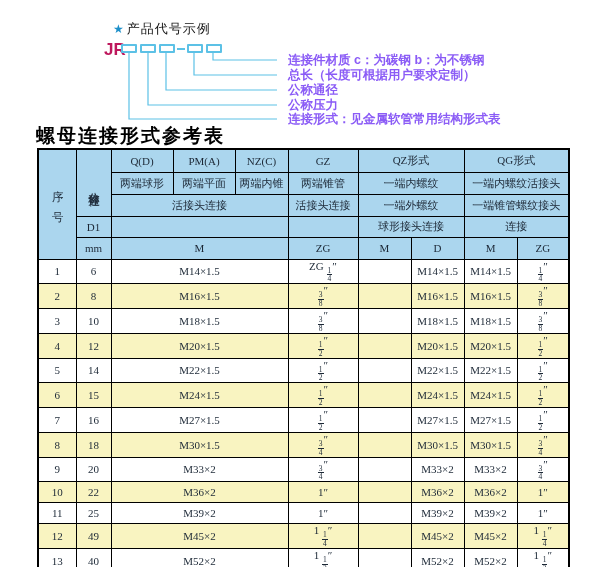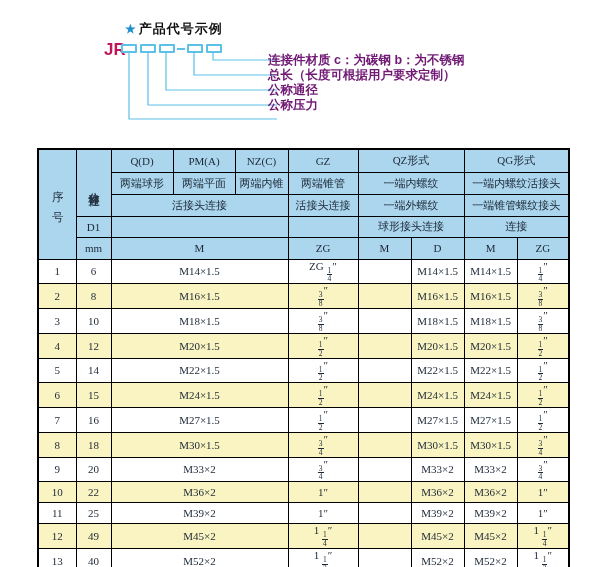--- a/index.html
+++ b/index.html
@@ -1,29 +1,29 @@
 <!DOCTYPE html>
 <html><head>
 <meta charset="utf-8">
 <style>
   html,body{margin:0;padding:0;background:#ffffff;}
   .page{position:relative;width:600px;height:567px;background:#fff;overflow:hidden;
         font-family:"Liberation Sans",sans-serif;color:#16202c;}
 
   
-  .diagram-title{position:absolute;left:125px;top:20px;font-size:13px;font-weight:bold;
+  .diagram-title{position:absolute;left:113px;top:20px;font-size:13px;font-weight:normal;
                  color:#111;letter-spacing:1px;white-space:nowrap;}
   .diagram-title .star{color:#1d8fc9;font-size:12px;margin-right:2px;}
   .code-prefix{position:absolute;left:104px;top:40px;font-size:17px;font-weight:bold;color:#be185d;}
   .code-box{position:absolute;top:44px;width:16px;height:9px;box-sizing:border-box;
             border:2px solid #5cc1e6;border-radius:1px;background:#fff;}
   .code-dash{position:absolute;top:48px;width:8px;height:2px;background:#5cc1e6;}
   .lines-svg{position:absolute;left:0;top:0;width:600px;height:140px;}
-  .diag-label{position:absolute;left:268px;height:14px;line-height:14px;font-size:12.5px;
-              font-weight:bold;color:#701a75;white-space:nowrap;}
+  .diag-label{position:absolute;left:288px;height:14px;line-height:14px;font-size:12.5px;
+              font-weight:bold;color:#8b5cf6;white-space:nowrap;}
 
   
   .table-title{position:absolute;left:36px;top:123px;margin:0;font-family:"DejaVu Serif",serif;
                font-size:19px;font-weight:bold;color:#000;letter-spacing:2px;}
 
   
   table.ref{position:absolute;left:37px;top:148px;width:531px;border-collapse:collapse;
             table-layout:fixed;border:2px solid #000;font-family:"Liberation Serif",serif;}
   table.ref td{border:1px solid #000;text-align:center;vertical-align:middle;padding:0;
                font-size:11px;color:#1c2836;overflow:hidden;}
@@ -63,21 +63,23 @@
     <polyline points="194,53 194,75 277,75" fill="none" stroke="#5cc1e6" stroke-width="1.2"></polyline>
     <polyline points="166,53 166,90 277,90" fill="none" stroke="#5cc1e6" stroke-width="1.2"></polyline>
     <polyline points="148,53 148,105 277,105" fill="none" stroke="#5cc1e6" stroke-width="1.2"></polyline>
     <polyline points="129,53 129,119 277,119" fill="none" stroke="#5cc1e6" stroke-width="1.2"></polyline>
   </svg>
 
   <div class="diag-label" style="top:53px">连接件材质  c：为碳钢  b：为不锈钢</div>
   <div class="diag-label" style="top:68px">总长（长度可根据用户要求定制）</div>
   <div class="diag-label" style="top:83px">公称通径</div>
   <div class="diag-label" style="top:98px">公称压力</div>
-
+  <div class="diag-label" style="top:112px">连接形式：见金属软管常用结构形式表</div>
+
+  <h2 class="table-title">螺母连接形式参考表</h2>
 
   <table class="ref">
     <colgroup>
       <col style="width:38px">
         <col style="width:35px">
         <col style="width:62px">
       <col style="width:62px">
         <col style="width:53px">
         <col style="width:70px">
       <col style="width:53px">

